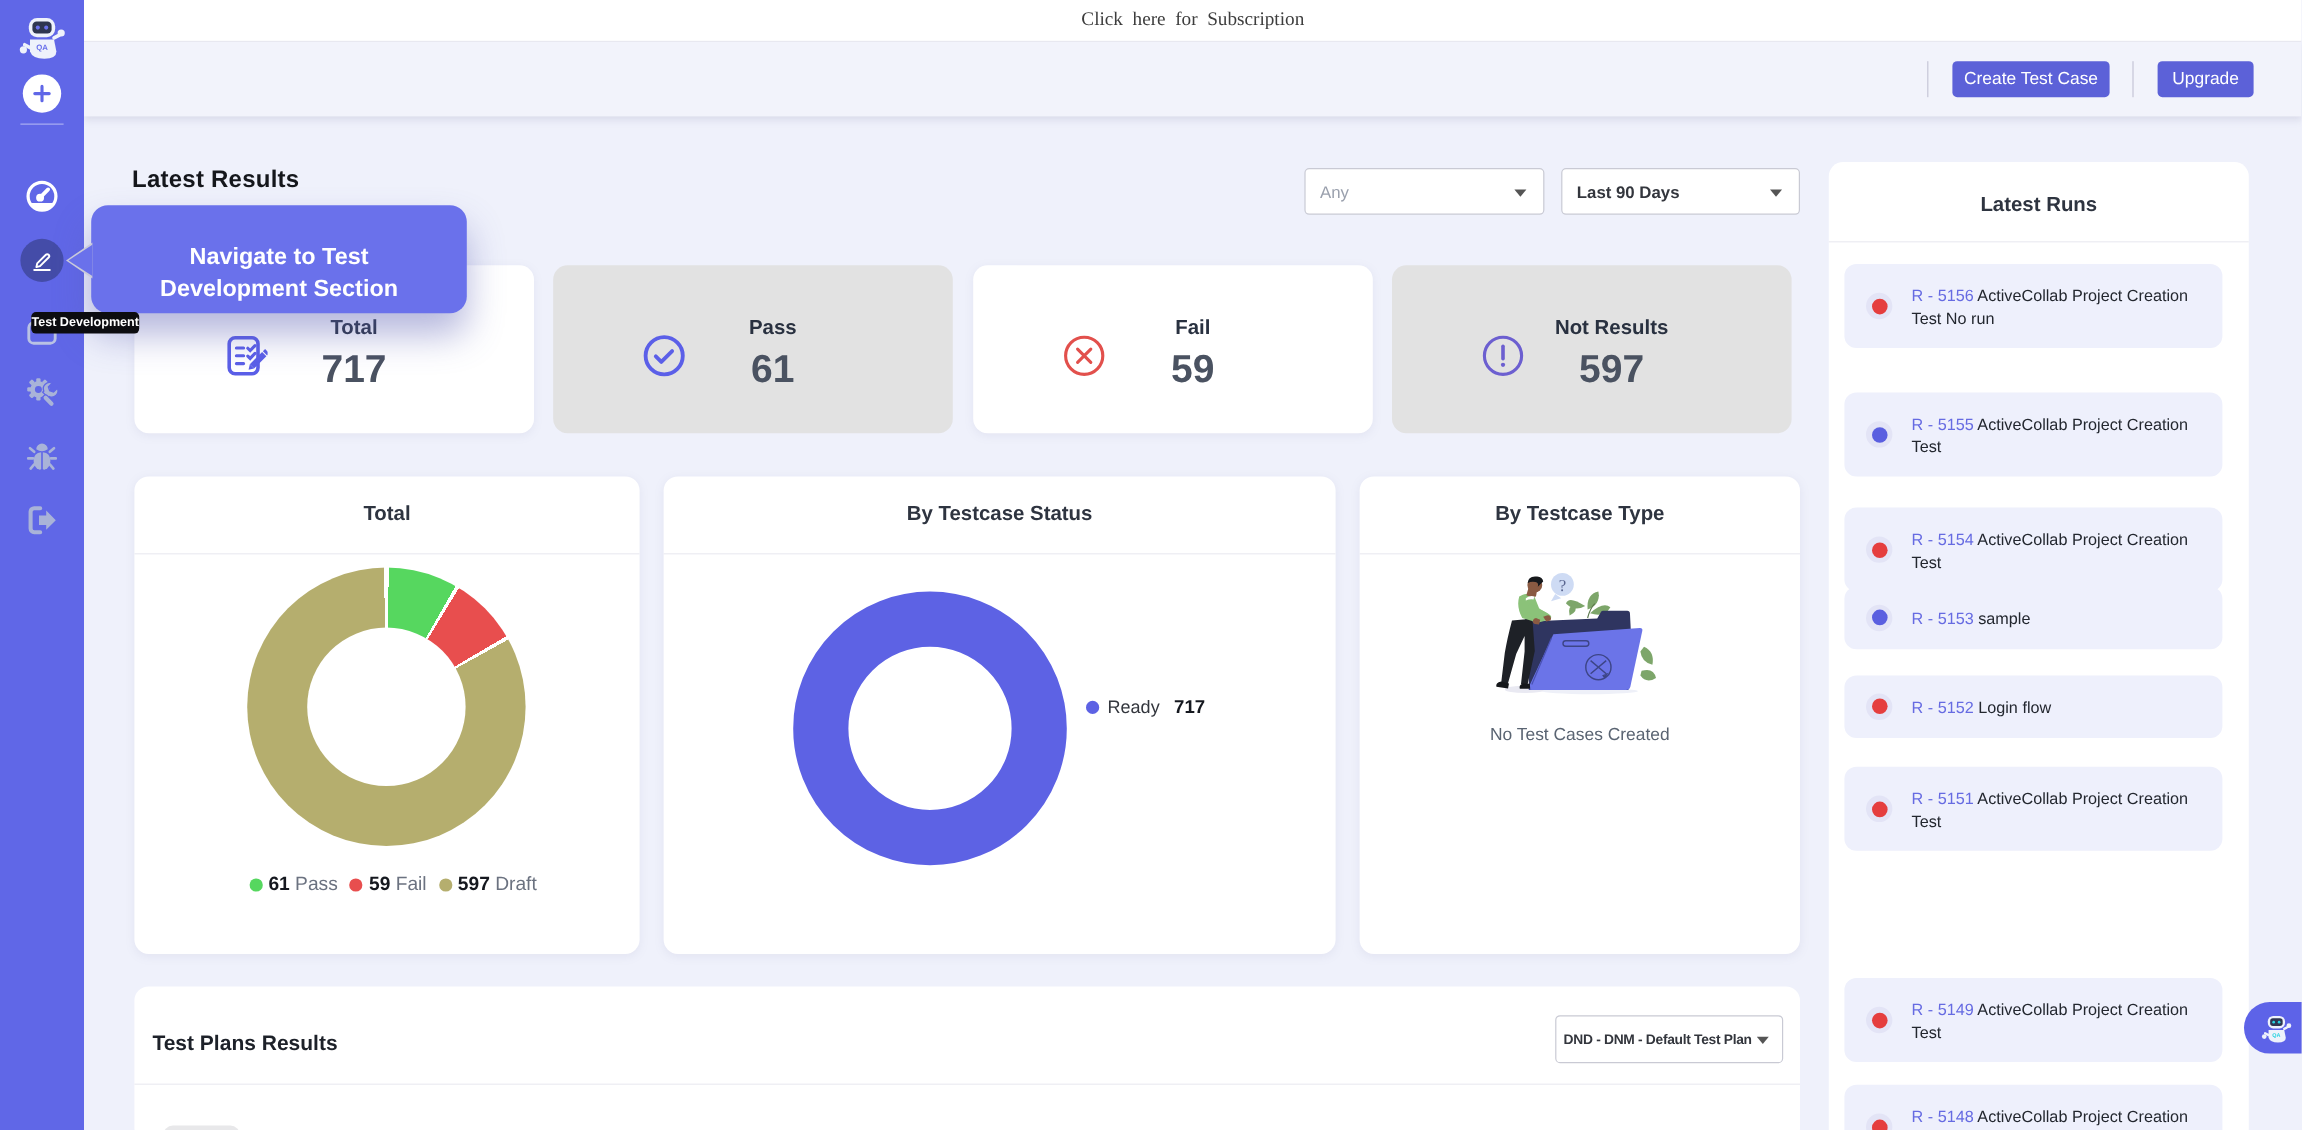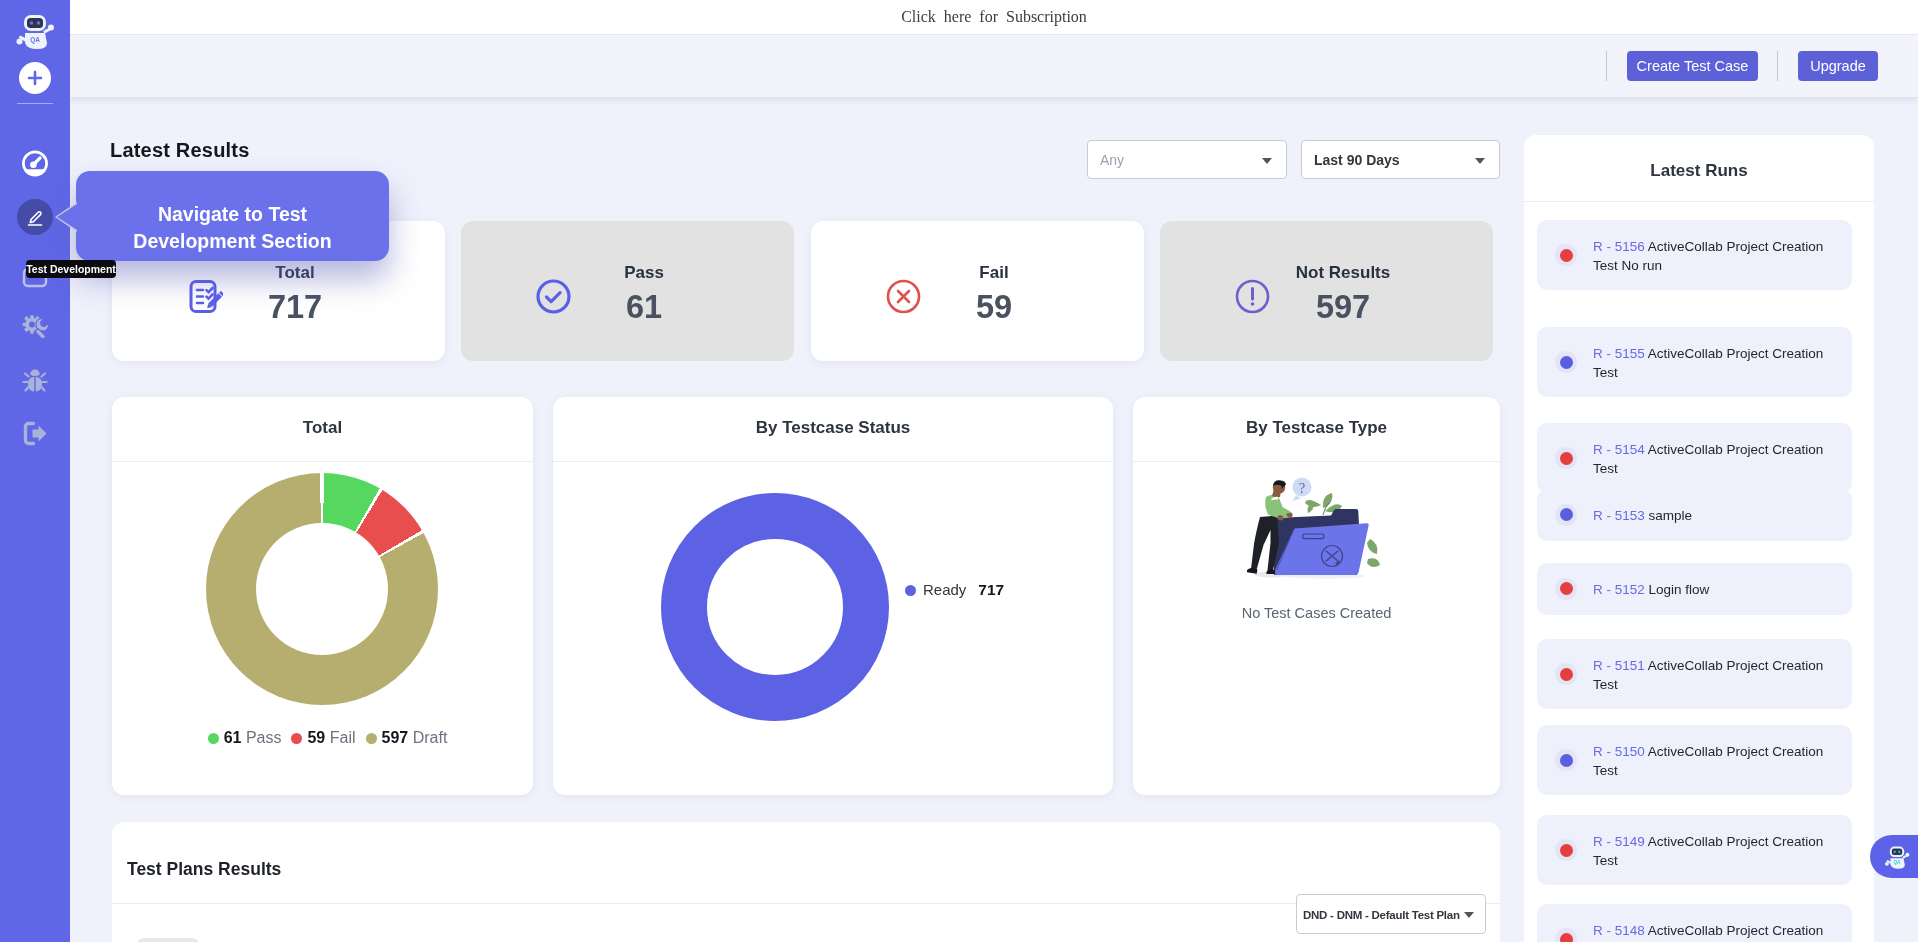--- a/index.html
+++ b/index.html
@@ -63,21 +63,21 @@
 .legend b { color:#15181f; font-weight:700; }
 .ldot { display:inline-block; width:11px; height:11px; border-radius:50%; margin:0 5px -1px 10px; }
 #leg2 { position:absolute; left:352px; top:184px; font-size:15px; color:#33363d; z-index:7; }
 #leg2 .ldot { width:11px; height:11px; margin:0 7px -1px 0; background:#5d62e4; }
 #leg2 b { font-size:15.5px; color:#15181f; margin-left:12px; }
 #noTc { position:absolute; top:208px; width:100%; text-align:center; font-size:14.5px; color:#5a6472; }
 
 
 #tplans { left:112px; top:822px; width:1388px; height:130px; background:#fff; border-radius:12px; z-index:6; }
 #tplans h2 { position:absolute; left:15px; top:37px; font-size:17.5px; font-weight:700; color:#1d2129; }
-#tp-dd { left:1184px; top:24px; width:190px; height:40px; font-size:0;margin-top:48px; }
+#tp-dd { left:1184px; top:24px; width:190px; height:40px; font-size:0; }
 #tp-dd .txt { font-size:11.5px; color:#33363d; font-weight:700; top:14px; left:6px; white-space:nowrap; letter-spacing:-0.25px; }
 #tp-divide { position:absolute; left:0; top:81px; width:100%; border-top:1px solid #ececf2; }
 #tp-pill { position:absolute; left:24px; top:116px; width:64px; height:30px; background:#e8e8ea; border-radius:8px; }
 
 
 #rpanel { left:1524px; top:135px; width:350px; height:807px; background:#fff; border-radius:12px 12px 0 0; z-index:6; }
 #rpanel h2 { position:absolute; top:26px; width:100%; text-align:center; font-size:17px; font-weight:700; color:#2e3440; }
 #rp-div { position:absolute; left:0; top:66px; width:100%; border-top:1px solid #ececf2; }
 .run { position:absolute; left:13px; width:315px; background:#eef0fc; border-radius:10px; padding:18px 12px 15px 56px; font-size:13.5px; color:#23272f; line-height:18.5px; }
 .run .rid { color:#666be2; }
@@ -305,21 +305,20 @@
 
 <div id="rpanel" class="abs">
   <h2>Latest Runs</h2>
   <div id="rp-div"></div>
   <div class="run red" style="top:85px;"><span class="rid">R - 5156</span> ActiveCollab Project Creation Test No run<span class="dot"></span></div>
   <div class="run blue" style="top:192px;"><span class="rid">R - 5155</span> ActiveCollab Project Creation Test<span class="dot"></span></div>
   <div class="run red" style="top:266px;margin-top:22px;"><span class="rid">R - 5154</span> ActiveCollab Project Creation Test<span class="dot"></span></div>
   <div class="run blue" style="top:354px;"><span class="rid">R - 5153</span> sample<span class="dot"></span></div>
   <div class="run red" style="top:428px;"><span class="rid">R - 5152</span> Login flow<span class="dot"></span></div>
   <div class="run red" style="top:504px;"><span class="rid">R - 5151</span> ActiveCollab Project Creation Test<span class="dot"></span></div>
-  <div class="run blue" style="top:590px;"><span class="rid">R - 5150</span> ActiveCollab Project Creation Test<span class="dot"></span></div>
   <div class="run red" style="top:680px;"><span class="rid">R - 5149</span> ActiveCollab Project Creation Test<span class="dot"></span></div>
   <div class="run red" style="top:769px;"><span class="rid">R - 5148</span> ActiveCollab Project Creation Test<span class="dot"></span></div>
 </div>
 
 <div id="chatbtn" class="abs">
     <svg width="30" height="30" viewBox="0 0 46 46">
     <g fill="#eef2fb">
       <rect x="12" y="7" width="22" height="16" rx="7"></rect>
       <path d="M13 25 h20 l2 10 q0 6 -10 6 t-12 -6 z"></path>
       <rect x="31" y="21" width="8" height="3" rx="1.5" transform="rotate(-28 35 22)"></rect>

